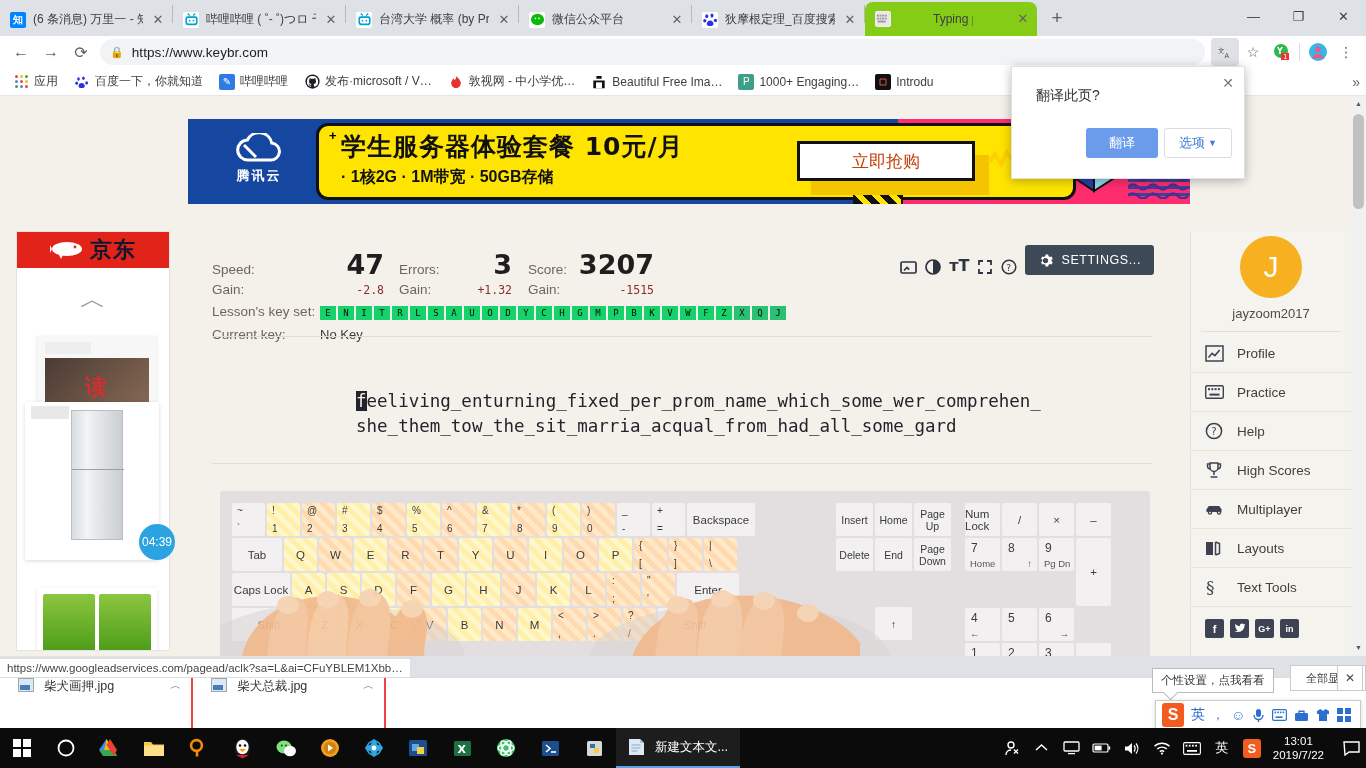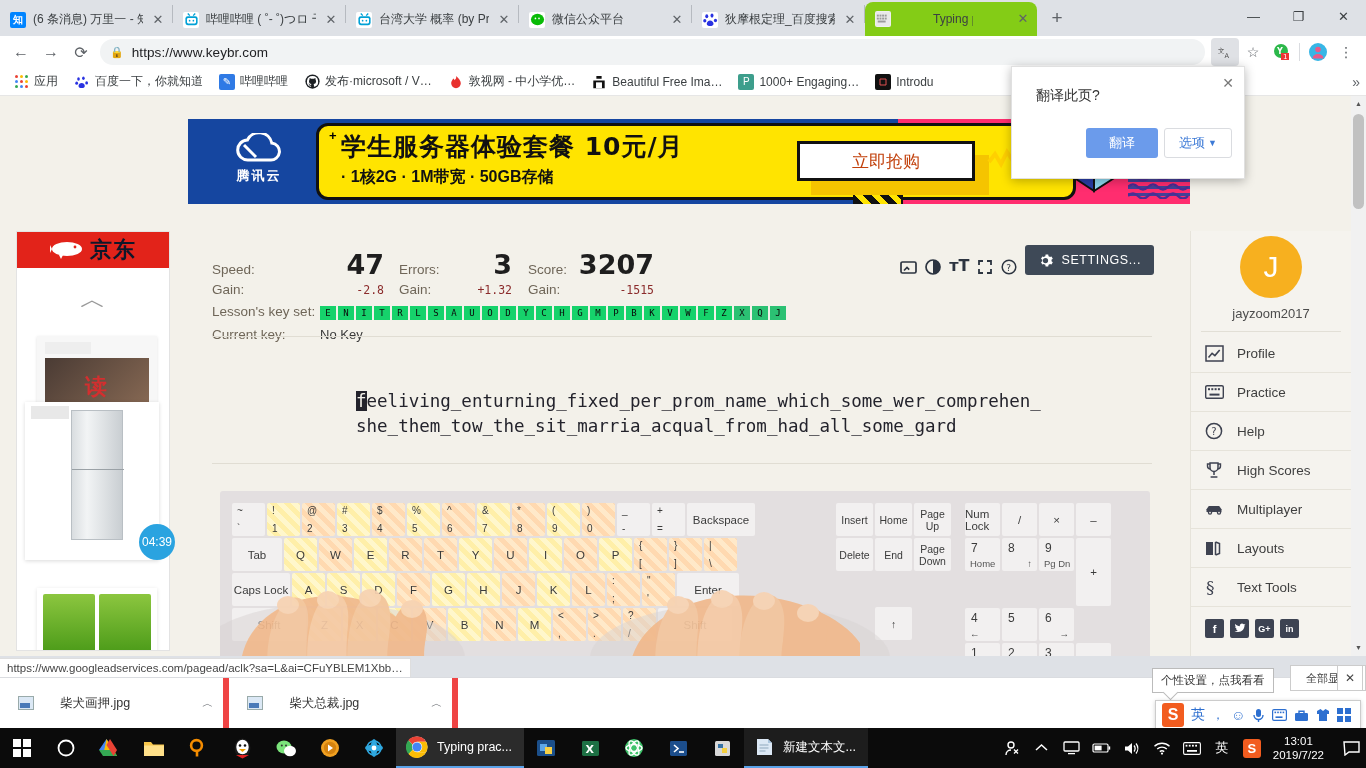--- a/index.html
+++ b/index.html
@@ -213,22 +213,22 @@
 
   
   .statusurl { position:absolute; left:0; top:658px; height:19px; background:#fff;
       border:1px solid #dedede; border-left:none; border-bottom:none; padding:0 7px;
       font-size:11.5px; color:#444; line-height:18px; max-width:452px; white-space:nowrap;
       overflow:hidden; }
 
   
   .shelf { position:absolute; left:0; top:677px; width:1366px; height:51px; background:#fff;
       border-top:1px solid #dadce0; display:flex; align-items:center; }
-  .dlitem { display:flex; align-items:center; gap:26px; height:51px; padding:0 10px 0 18px;
-      border-right:6px solid #ef4444; font-size:12.5px; color:#333; }
+  .dlitem { display:flex; align-items:flex-start; gap:10px; height:51px; padding:0 10px 0 18px;
+      border-right:2px solid #ef4444; font-size:12.5px; color:#333; }
   .dlitem .thumb { width:16px; height:14px; border:1px solid #9aa; background:#dbe8f5; position:relative;}
   .dlitem .thumb:after{content:"";position:absolute;left:1px;bottom:1px;width:10px;height:5px;background:#4a7ab8;}
   .dlitem .carat { margin-left:46px; color:#5f6368; font-size:11px; }
 
   
   .ime { position:absolute; left:1155px; top:700px; width:206px; height:30px; background:#fff;
       border:1px solid #ccc; display:flex; align-items:center; gap:7px; padding:0 6px;
       box-shadow:0 1px 4px rgba(0,0,0,.18); }
   .ime .sg { width:22px; height:24px; background:#f25c1f; color:#fff; border-radius:3px;
       font-size:16px; font-weight:bold; display:flex; align-items:center; justify-content:center; }
@@ -1111,33 +1111,20 @@
     <div class="tbi">
       <svg width="20" height="20" viewBox="0 0 20 20">
           <g fill="#2fa8e0">
             <ellipse cx="10" cy="10" rx="9" ry="3.4"></ellipse>
             <ellipse cx="10" cy="10" rx="3.4" ry="9"></ellipse>
             <ellipse cx="10" cy="10" rx="7" ry="7" fill="none" stroke="#2fa8e0" stroke-width="1.6"></ellipse>
           </g>
           <circle cx="10" cy="10" r="2.4" fill="#fff"></circle>
         </svg>
     </div>
-    <div class="tb-chrome-task">
-      <span>
-        <svg width="22" height="22" viewBox="0 0 22 22">
-            <circle cx="11" cy="11" r="10.5" fill="#fff"></circle>
-            <path d="M11 .5a10.5 10.5 0 019.1 5.3H11a5.2 5.2 0 00-4.6 2.7L2.3 4.2A10.5 10.5 0 0111 .5z" fill="#ea4335"></path>
-            <path d="M2.3 4.2l4.1 4.3A5.2 5.2 0 006 11c0 1 .3 1.9.8 2.7L2.5 18A10.5 10.5 0 012.3 4.2z" fill="#34a853"></path>
-            <path d="M2.5 18l4.3-4.3A5.2 5.2 0 0011 16.2h9.1A10.5 10.5 0 012.5 18z" fill="#fbbc05"></path>
-            <path d="M20.1 5.8A10.5 10.5 0 0120.1 16.2H11a5.2 5.2 0 000-10.4z" fill="#fbbc05"></path>
-            <circle cx="11" cy="11" r="4.6" fill="#4285f4"></circle>
-          </svg>
-      </span>
-      <span>Typing prac...</span>
-    </div>
     <div class="tbi">
       <svg width="20" height="20" viewBox="0 0 20 20">
           <rect x="1" y="2" width="18" height="16" rx="1.5" fill="#1b4f8a"></rect>
           <path d="M4 6h7v7H4z" fill="#5fa8e8"></path>
           <path d="M9 9h7v7H9z" fill="#f7d046"></path>
         </svg>
     </div>
     <div class="tbi">
       <svg width="19" height="19" viewBox="0 0 19 19">
           <rect x="1" y="2" width="17" height="15" rx="1.4" fill="#1d7044"></rect>

